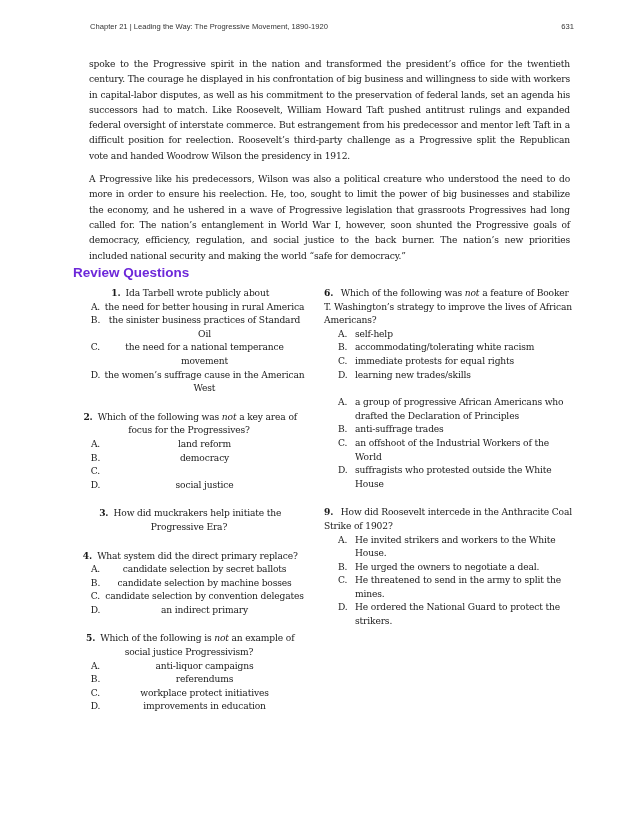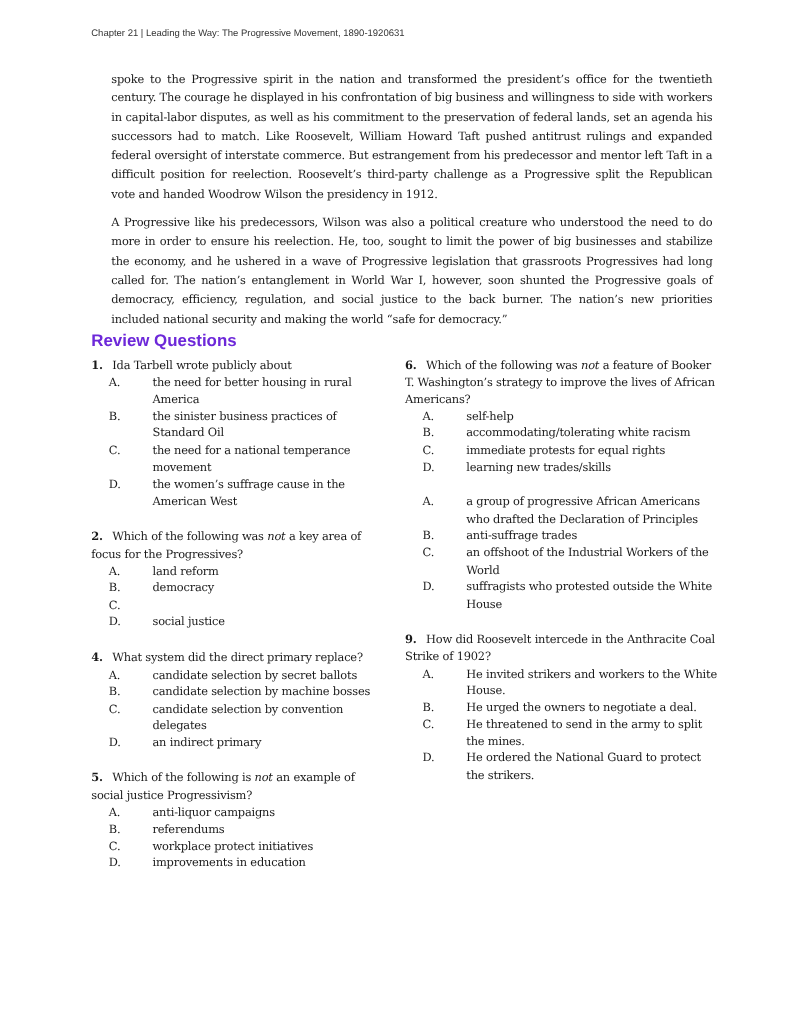--- a/index.html
+++ b/index.html
@@ -1,49 +1,49 @@
 <!DOCTYPE html>
 <html><head>
   <meta charset="utf-8">
   <style>
     html, body { margin: 0; padding: 0; background: #ffffff; }
     body {
       width: 630px; height: 815px; position: relative; overflow: hidden;
       color: #1a1a1a;
     }
     .header {
-      position: absolute; top: 22px; left: 73px; right: 56px;
+      position: absolute; top: 22px; left: 90px; right: 56px;
       font-family: "Liberation Sans", sans-serif; font-size: 7.6px; color: #333;
-      display: flex; 
+      display: flex; justify-content: space-between;
     }
     .body-text {
       position: absolute; left: 73px; width: 497px; top: 57px;
       font-family: "DejaVu Serif", serif; font-size: 9.15px; line-height: 15.3px;
       text-align: justify; letter-spacing: -0.15px;
     }
     .body-text p { margin: 0 0 8px 16px; }
     .rq-title {
       position: absolute; left: 73px; top: 265px;
       font-family: "Liberation Sans", sans-serif; font-weight: bold;
       font-size: 13.5px; color: #6d28d9;
     }
     .col {
       position: absolute; top: 286px; width: 232px;
       font-family: "DejaVu Serif", serif; font-size: 9.15px; line-height: 13.6px;
       letter-spacing: -0.15px;
     }
-    .col.left { left: 73px; }
+    .col.left { left: 73px; text-align: center; }
     .col.right { left: 324px; width: 250px; }
     .q { margin: 0 0 14px 0; }
     .q-stem { padding-left: 0; }
     .q-num { font-weight: bold; display: inline-block; min-width: 14px; }
     .opts { margin: 0; padding: 0; list-style: none; }
     .opt { display: flex; padding-left: 14px; }
     .opt-letter { width: 17px; flex: 0 0 17px; }
-    .opt-text { flex: 1; margin-left: 18px; }
+    .opt-text { flex: 1; }
     em { font-style: italic; }
   </style>
 </head>
 <body>
 
 <div class="header">
   <span>Chapter 21 | Leading the Way: The Progressive Movement, 1890-1920</span>
   <span>631</span>
 </div>
 
@@ -90,20 +90,23 @@
         <div class="opt">
           <span class="opt-letter">C.</span>
         </div>
         <div class="opt">
           <span class="opt-letter">D.</span>
           <span class="opt-text">social justice</span>
         </div>
       </div>
     </div>
     <div class="q">
+      <div class="q-stem"><span class="q-num">3.</span> <span>How did muckrakers help initiate the Progressive Era?</span></div>
+    </div>
+    <div class="q">
       <div class="q-stem"><span class="q-num">4.</span> <span>What system did the direct primary replace?</span></div>
       <div class="opts">
         <div class="opt">
           <span class="opt-letter">A.</span>
           <span class="opt-text">candidate selection by secret ballots</span>
         </div>
         <div class="opt">
           <span class="opt-letter">B.</span>
           <span class="opt-text">candidate selection by machine bosses</span>
         </div>

